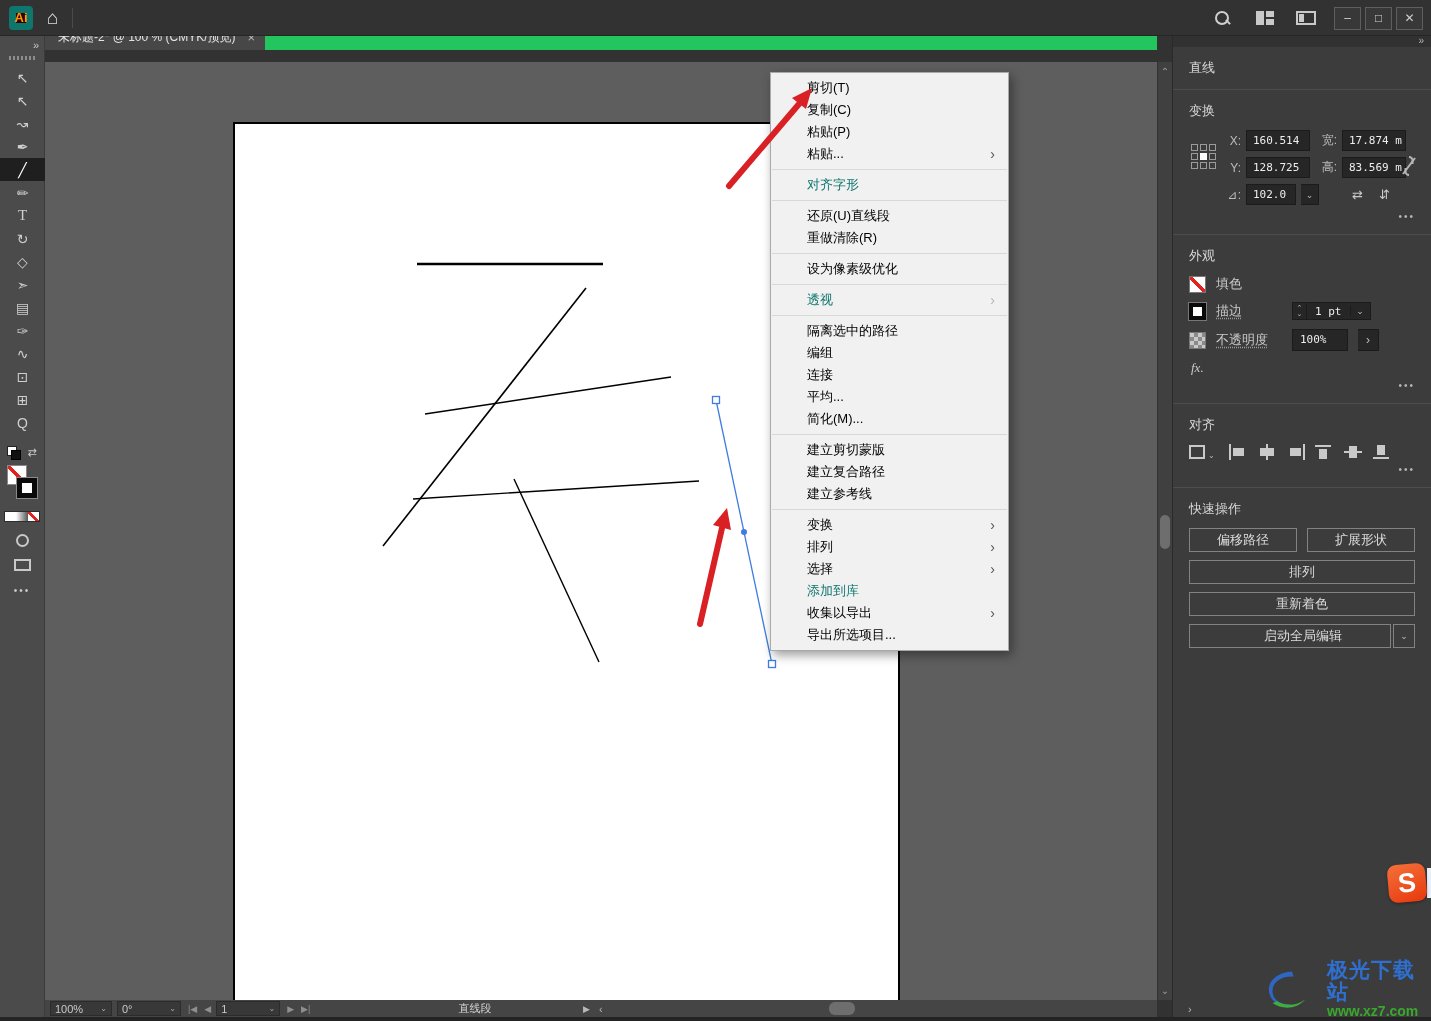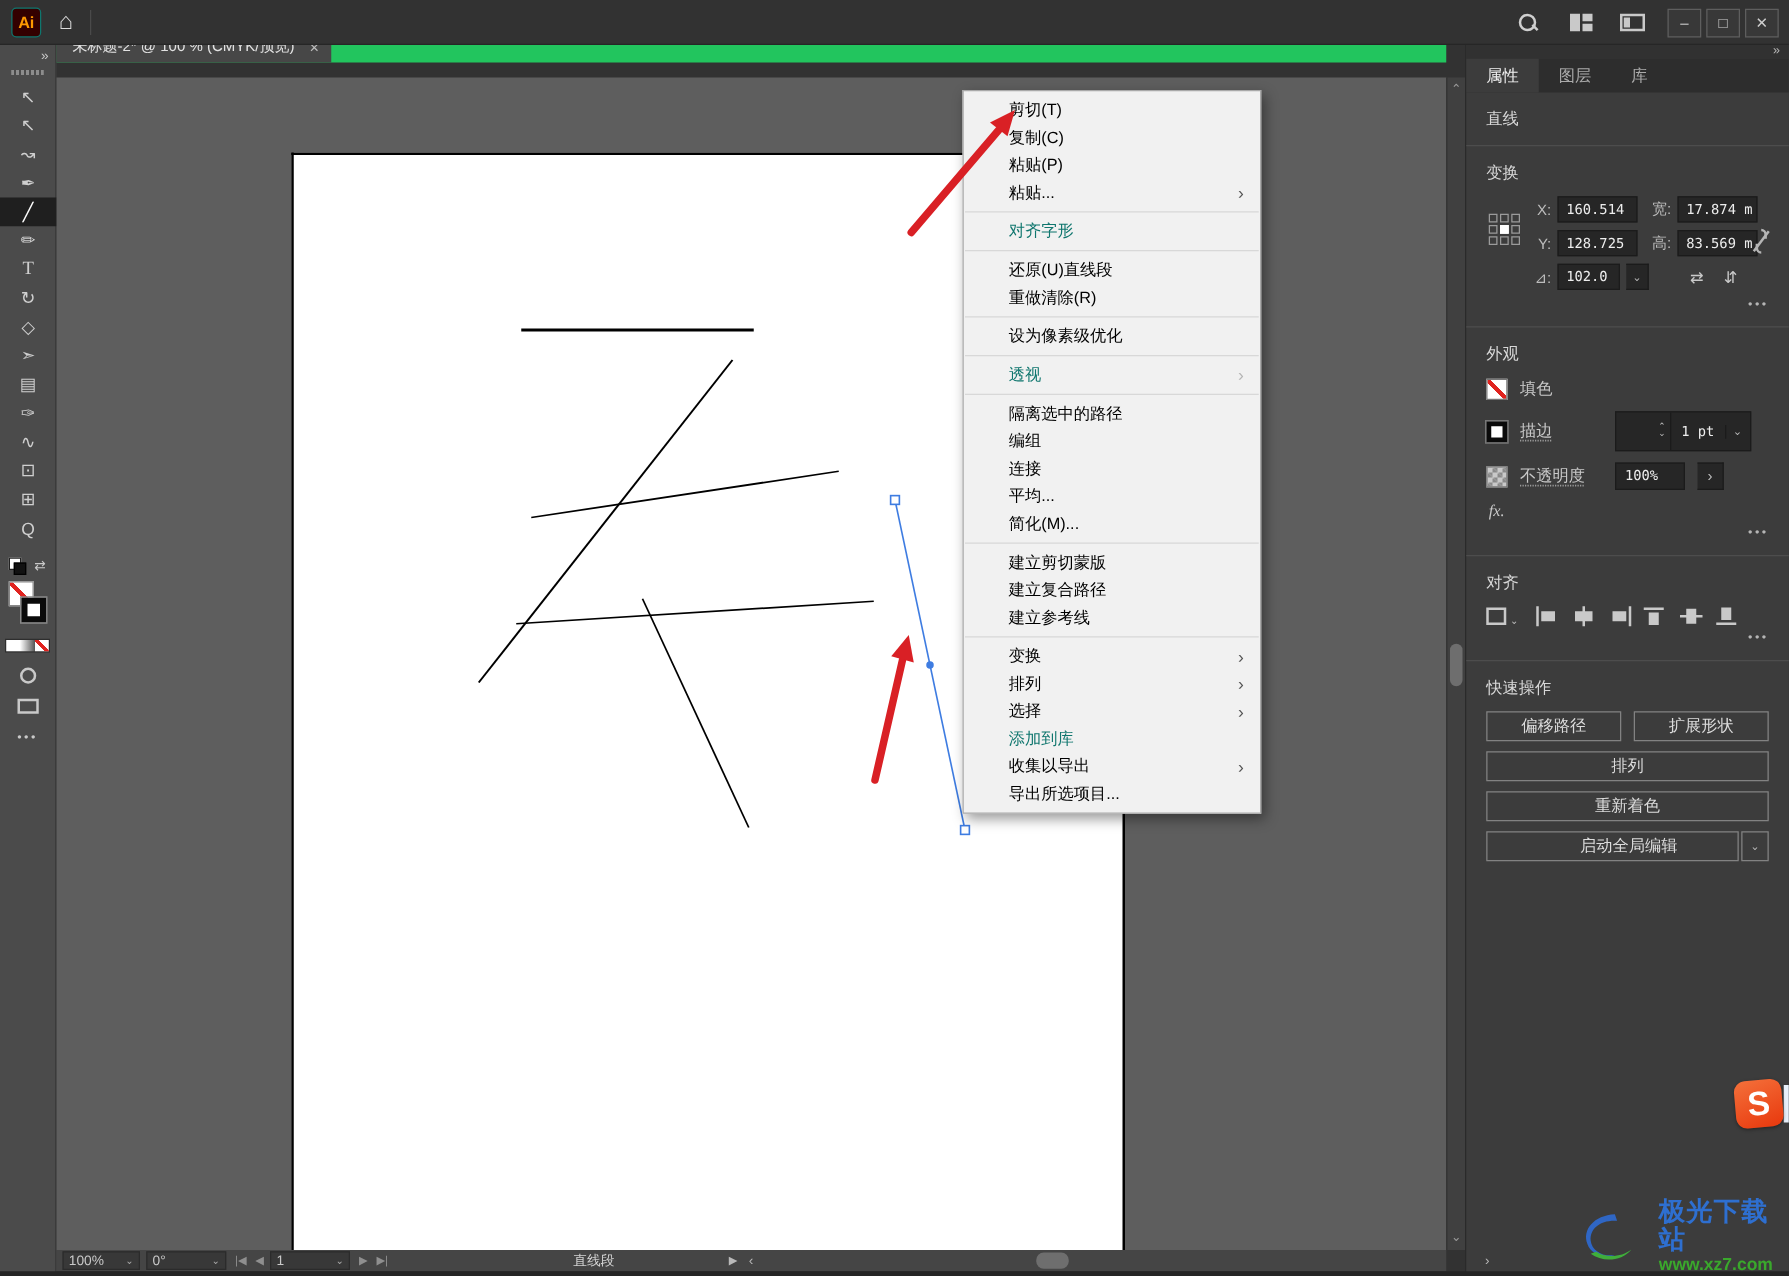--- a/index.html
+++ b/index.html
@@ -2,21 +2,21 @@
 <html><head>
 <meta charset="utf-8">
 <style>
   * { margin:0; padding:0; box-sizing:border-box; }
   html,body { width:1431px; height:1021px; overflow:hidden; background:#323232;
     font-family:"Liberation Sans","DejaVu Sans",sans-serif; }
 
   
   .titlebar { position:absolute; left:0; top:0; width:1431px; height:36px; background:#323232;
     border-bottom:1px solid #262626; display:flex; align-items:center; z-index:40; }
-  .ai-logo { width:24px; height:24px; margin-left:9px; background:#300; border:1px solid #0f766e;
+  .ai-logo { width:24px; height:24px; margin-left:9px; background:#300; border:7px solid #0f766e;
     border-radius:4px; color:#ff9a00; font-weight:bold; font-size:13px; display:flex;
     align-items:center; justify-content:center; }
   .home-ic { color:#dcdcdc; font-size:19px; margin-left:14px; cursor:default; }
   .tb-sep { width:1px; height:20px; background:#4a4a4a; margin:0 14px; }
   .menus { display:flex; gap:4px; }
   .menu-item { color:#d6d6d6; font-size:13px; padding:5px 11px; cursor:default; }
   .tb-right { position:absolute; right:0; top:0; height:36px; display:flex; align-items:center; }
   .sch { position:relative; width:15px; height:15px; margin-right:26px; }
   .sch::before { content:""; position:absolute; left:0; top:0; width:10px; height:10px;
     border:2px solid #cfcfcf; border-radius:50%; }
@@ -124,21 +124,21 @@
   .sw { width:17px; height:17px; flex:0 0 auto; }
   .sw.fill { background:#fff; border:1px solid #777;
     background-image:linear-gradient(45deg,transparent 43%,#e0231f 43%,#e0231f 57%,transparent 57%); }
   .sw.stroke { background:#fff; border:4px solid #0a0a0a; outline:1px solid #777; }
   .sw.checker { background:#c9c9c9;
     background-image:linear-gradient(45deg,#8a8a8a 25%,transparent 25%,transparent 75%,#8a8a8a 75%),
                      linear-gradient(45deg,#8a8a8a 25%,transparent 25%,transparent 75%,#8a8a8a 75%);
     background-size:8px 8px; background-position:0 0,4px 4px; border:1px solid #777; }
   .ap-lab { width:66px; color:#c9c9c9; }
   .ap-lab.u { text-decoration:underline dotted #9a9a9a; text-underline-offset:3px; }
-  .stk-box { display:flex; align-items:center; height:32px; background:#262626; border:1px solid #1b1b1b;padding-left:30px; }
+  .stk-box { display:flex; align-items:center; height:18px; background:#262626; border:1px solid #1b1b1b; }
   .spin { width:14px; display:flex; flex-direction:column; align-items:center; color:#bcbcbc; font-size:7px;
     line-height:6px; border-right:1px solid #1b1b1b; height:100%; justify-content:center; }
   .stk-val { padding:0 8px; font-family:"DejaVu Sans Mono",monospace; font-size:11px; color:#ededed; }
   .stk-dd { width:20px; text-align:center; color:#bcbcbc; font-size:9px; border-left:1px solid #1b1b1b; }
   .op-box { width:56px; height:22px; background:#262626; border:1px solid #1b1b1b; color:#ededed;
     font-family:"DejaVu Sans Mono",monospace; font-size:11px; line-height:20px; padding-left:7px; }
   .op-arr { width:21px; height:22px; background:#262626; border:1px solid #1b1b1b; border-left:none;
     color:#bcbcbc; text-align:center; line-height:20px; font-size:12px; }
   .fx { font-style:italic; color:#c9c9c9; margin:2px 0 4px 2px;
     font-family:"Liberation Serif","DejaVu Serif",serif; }
@@ -440,32 +440,20 @@
 
 <svg id="arrows-svg" data-name="annotation-layer" viewBox="0 0 1431 1021">
     <line x1="729" y1="186" x2="799" y2="104" stroke="#d92025" stroke-width="6" stroke-linecap="round" data-name="annotation-arrow-shaft-1"></line>
     <polygon points="812,88 806,109 792,98" fill="#d92025" data-name="annotation-arrow-head-1"></polygon>
     <line x1="700" y1="624" x2="722" y2="528" stroke="#d92025" stroke-width="6" stroke-linecap="round" data-name="annotation-arrow-shaft-2"></line>
     <polygon points="727,508 731,530 713,525" fill="#d92025" data-name="annotation-arrow-head-2"></polygon>
   </svg>
 
 <div class="panel" data-name="properties-panel">
   <div class="panel-strip"><span data-name="panel-expand-icon">»</span></div>
-  <div class="ptabs" data-name="panel-tabs">
-
-  <div class="ptab active" data-name="panel-tab">
-        <span>属性</span>
-      </div>
-      <div class="ptab" data-name="panel-tab">
-        <span>图层</span>
-      </div>
-      <div class="ptab" data-name="panel-tab">
-        <span>库</span>
-      </div>
-    </div>
   <div class="pbody">
     <div class="sect-title" data-name="selected-object-type">直线</div>
     <div class="pdiv"></div>
     <div class="sect-title" data-name="transform-section-title">变换</div>
     <div class="xf">
       <div class="refgrid" data-name="reference-point-grid">
         <b></b>
           <b></b>
           <b></b>
           <b></b>

